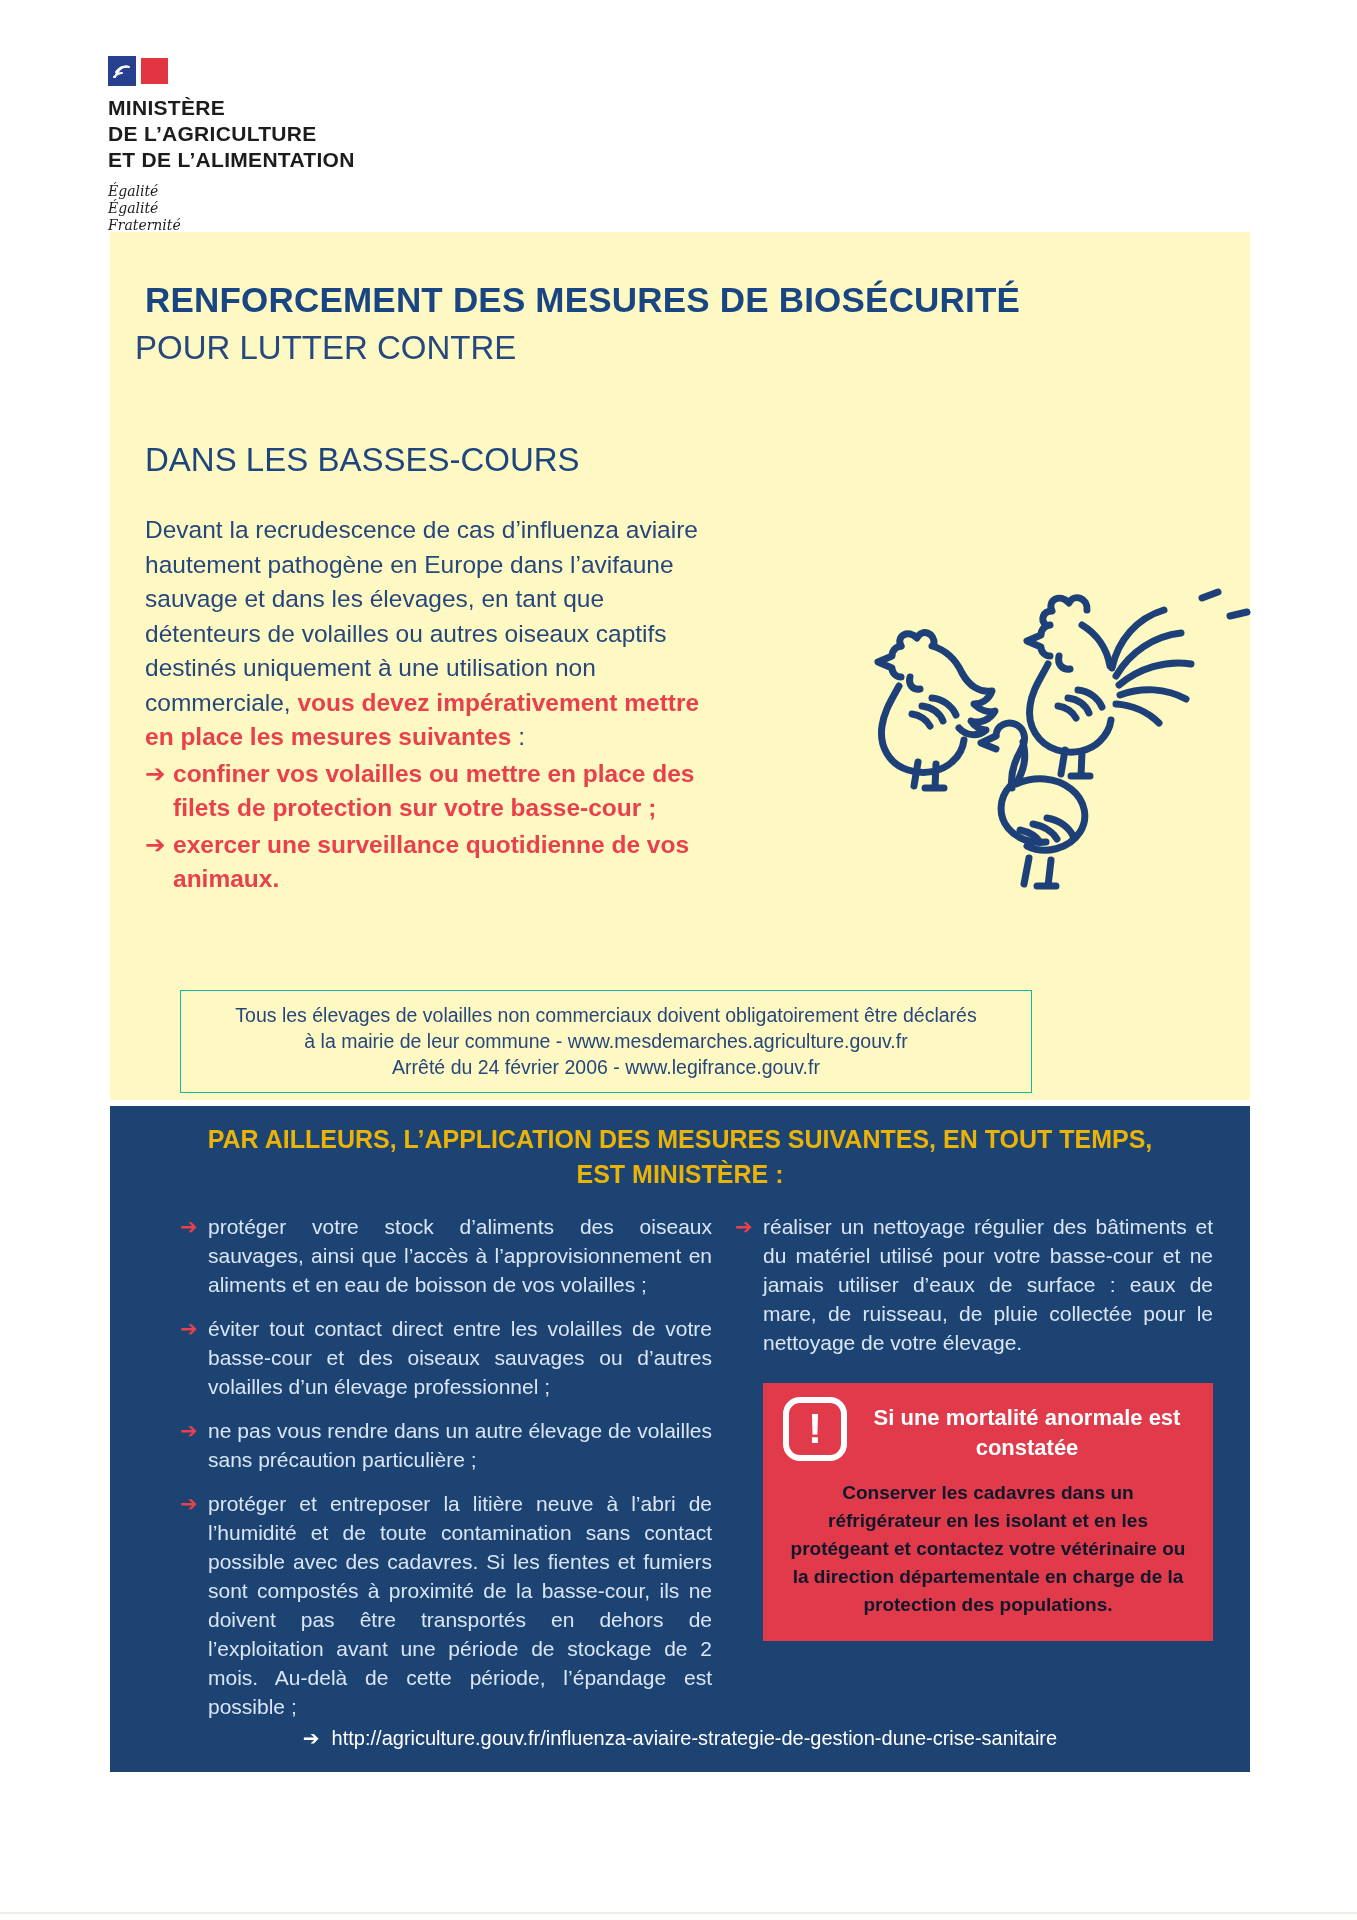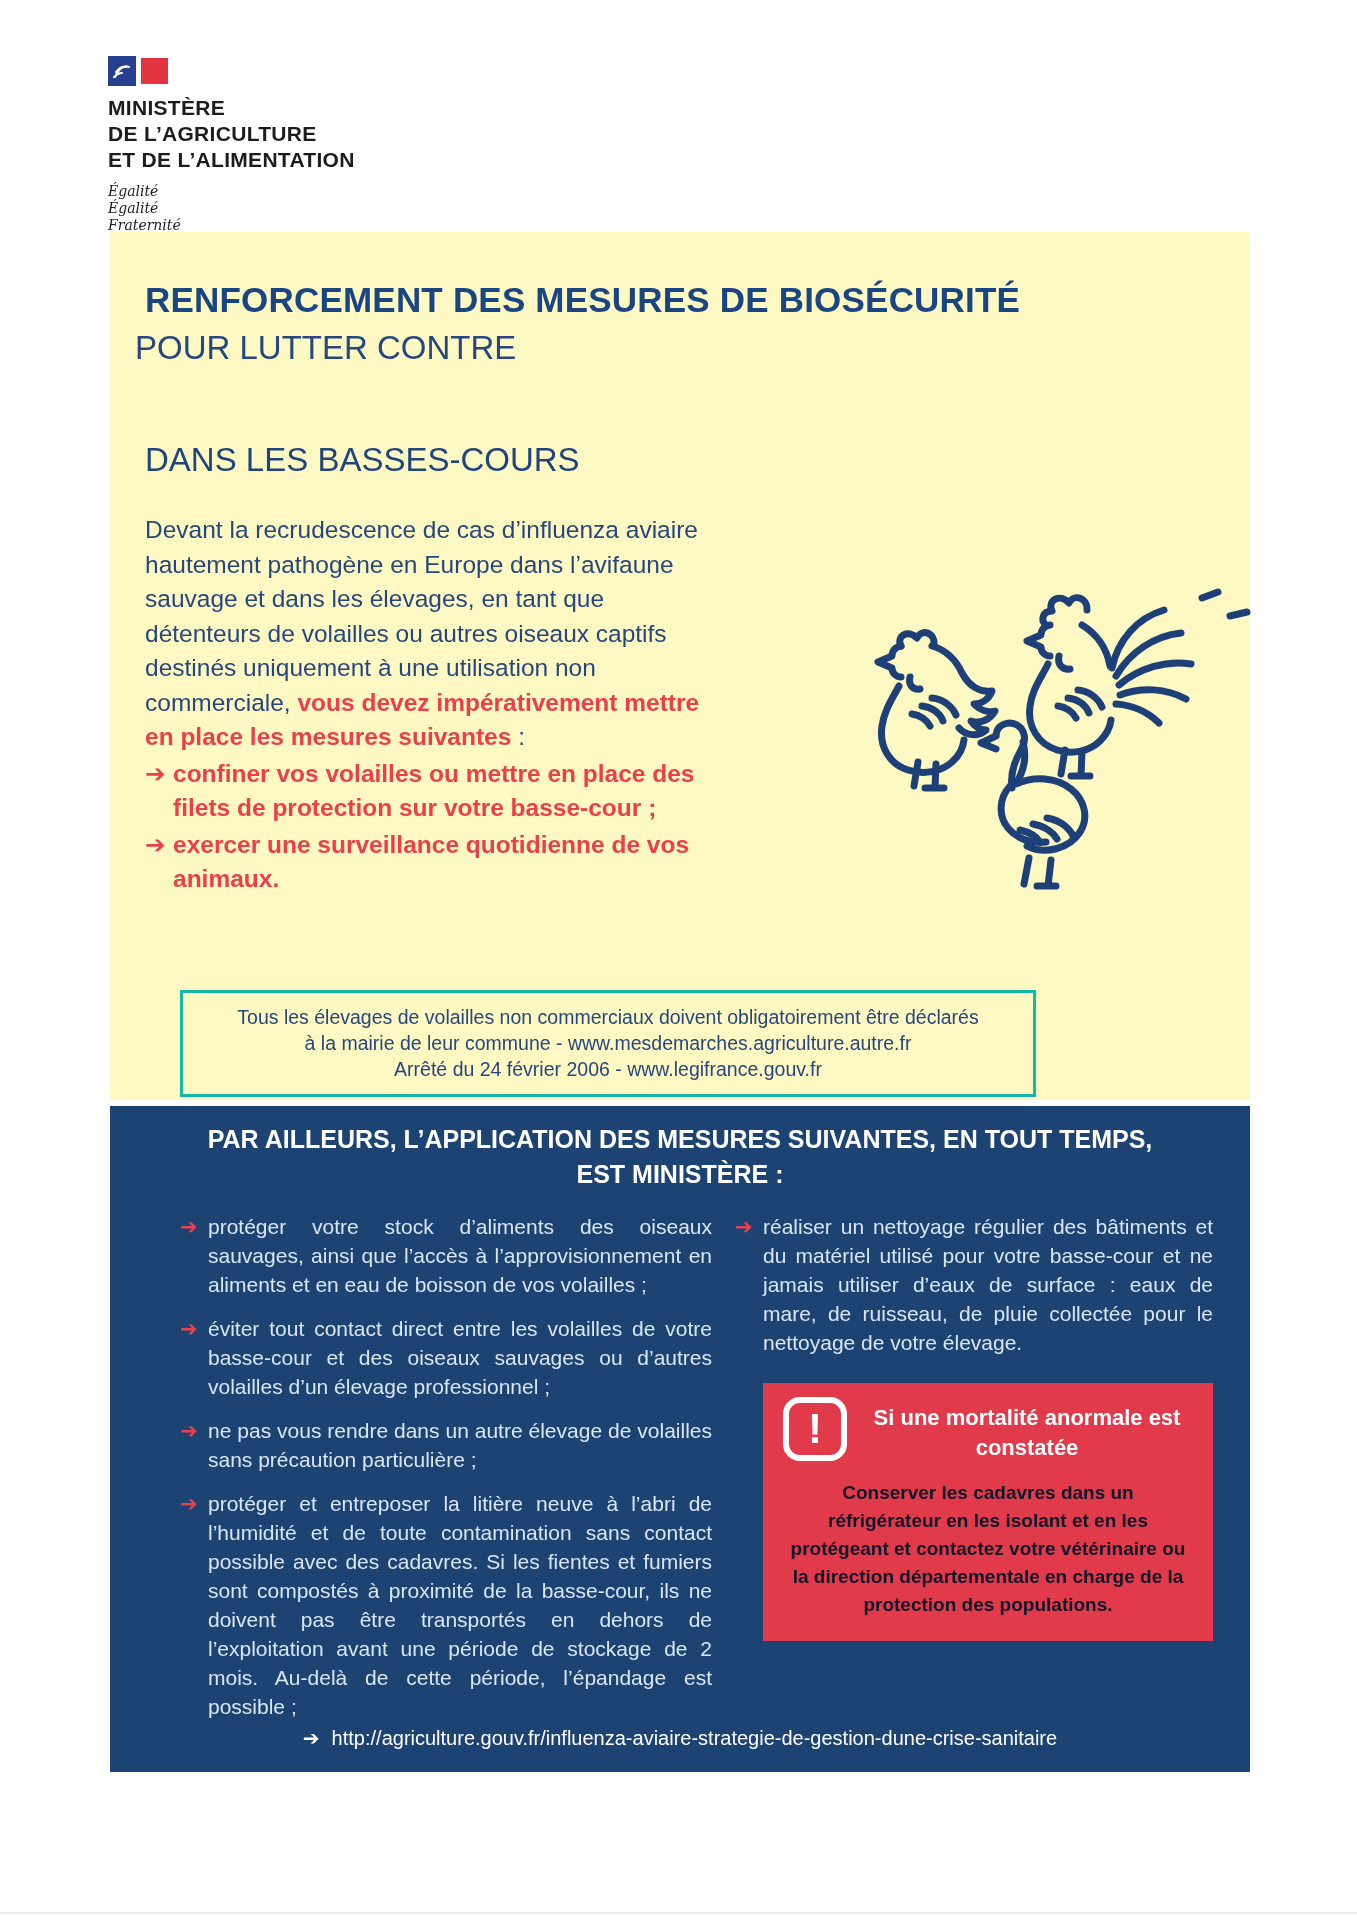--- a/index.html
+++ b/index.html
@@ -21,26 +21,26 @@
   .t3{left:33px;top:137px;font-weight:800;font-size:57px;color:#e8404c;letter-spacing:1.5px;white-space:nowrap;}
   .t4{left:35px;top:209px;font-weight:400;font-size:33px;color:#1f457f;white-space:nowrap;}
 
   .intro{left:35px;top:281px;width:578px;font-size:24.5px;line-height:34.5px;color:#26477d;}
   .intro-em{color:#e8404c;font-weight:700;}
   .measure-item{position:relative;padding-left:28px;color:#e8404c;font-weight:600;margin-top:2px;}
   .m-arr{position:absolute;left:0;top:0;color:#e8404c;font-weight:700;}
 
   .birds{left:740px;top:336px;}
 
-  .notice{left:70px;top:758px;width:838px;border:3px solid #14b8a6;padding:11px 6px 12px;
+  .notice{left:70px;top:758px;width:838px;border:1px solid #14b8a6;padding:11px 6px 12px;
           text-align:center;color:#26477d;font-size:19.5px;line-height:26px;background:transparent;}
 
   
   .dark-section{left:110px;top:1106px;width:1140px;height:666px;background:#1d4372;}
-  .section-heading{padding-top:16px;text-align:center;color:#ffffff;font-weight:700;
+  .section-heading{padding-top:16px;text-align:center;color:#eab308;font-weight:700;
                    font-size:25px;line-height:35px;}
   .col-left{position:absolute;left:70px;top:106px;width:532px;}
   .col-right{position:absolute;left:625px;top:106px;width:478px;}
   .bullet{position:relative;padding-left:28px;color:#d9e6f6;font-size:21px;line-height:29px;
           text-align:justify;margin-bottom:15px;}
   .b-arr{position:absolute;left:0;top:0;color:#e8404c;font-weight:700;font-size:21px;}
 
   .alert-box{box-sizing:border-box;margin-left:28px;margin-top:26px;width:450px;
              background:#e03a4b;padding:18px 20px 22px;}
   .alert-head{display:flex;align-items:flex-start;gap:14px;}
@@ -127,21 +127,21 @@
         <path d="M146,167 c1,-10 12,-15 21,-10 c8,5 10,15 4,25 c-7,12 -11,24 -9,38"></path>
         <path d="M173,174 c4,16 1,28 -7,42 c18,-8 40,-7 55,5 c14,11 18,29 9,43 c-11,17 -35,23 -53,14"></path>
         <path d="M160,218 c-11,12 -12,30 -2,42 c9,11 24,16 38,14"></path>
         <path d="M197,250 c12,2 22,9 26,18 m-40,-12 c11,2 20,8 24,15 m-37,-9 c9,2 16,6 20,12"></path>
         <path d="M201,292 l-3,26 m-11,0 h19 m-27,-28 l-5,26"></path>
       </g>
     </svg>
 
     <div class="abs notice">
       <div>Tous les élevages de volailles non commerciaux doivent obligatoirement être déclarés</div>
-      <div>à la mairie de leur commune - www.mesdemarches.agriculture.autre.fr</div>
+      <div>à la mairie de leur commune - www.mesdemarches.agriculture.gouv.fr</div>
       <div>Arrêté du 24 février 2006 - www.legifrance.gouv.fr</div>
     </div>
   </div>
 
   <div class="abs dark-section">
     <div class="section-heading">
       <div>PAR AILLEURS, L’APPLICATION DES MESURES SUIVANTES, EN TOUT TEMPS,</div>
       <div>EST MINISTÈRE :</div>
     </div>
 

